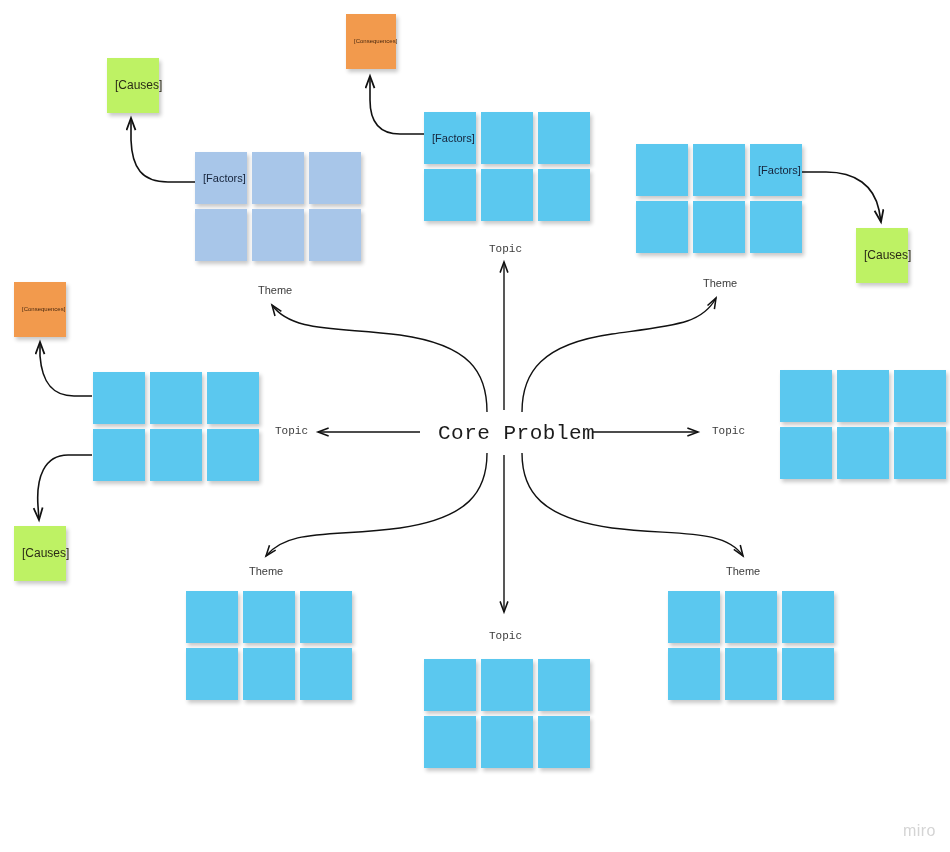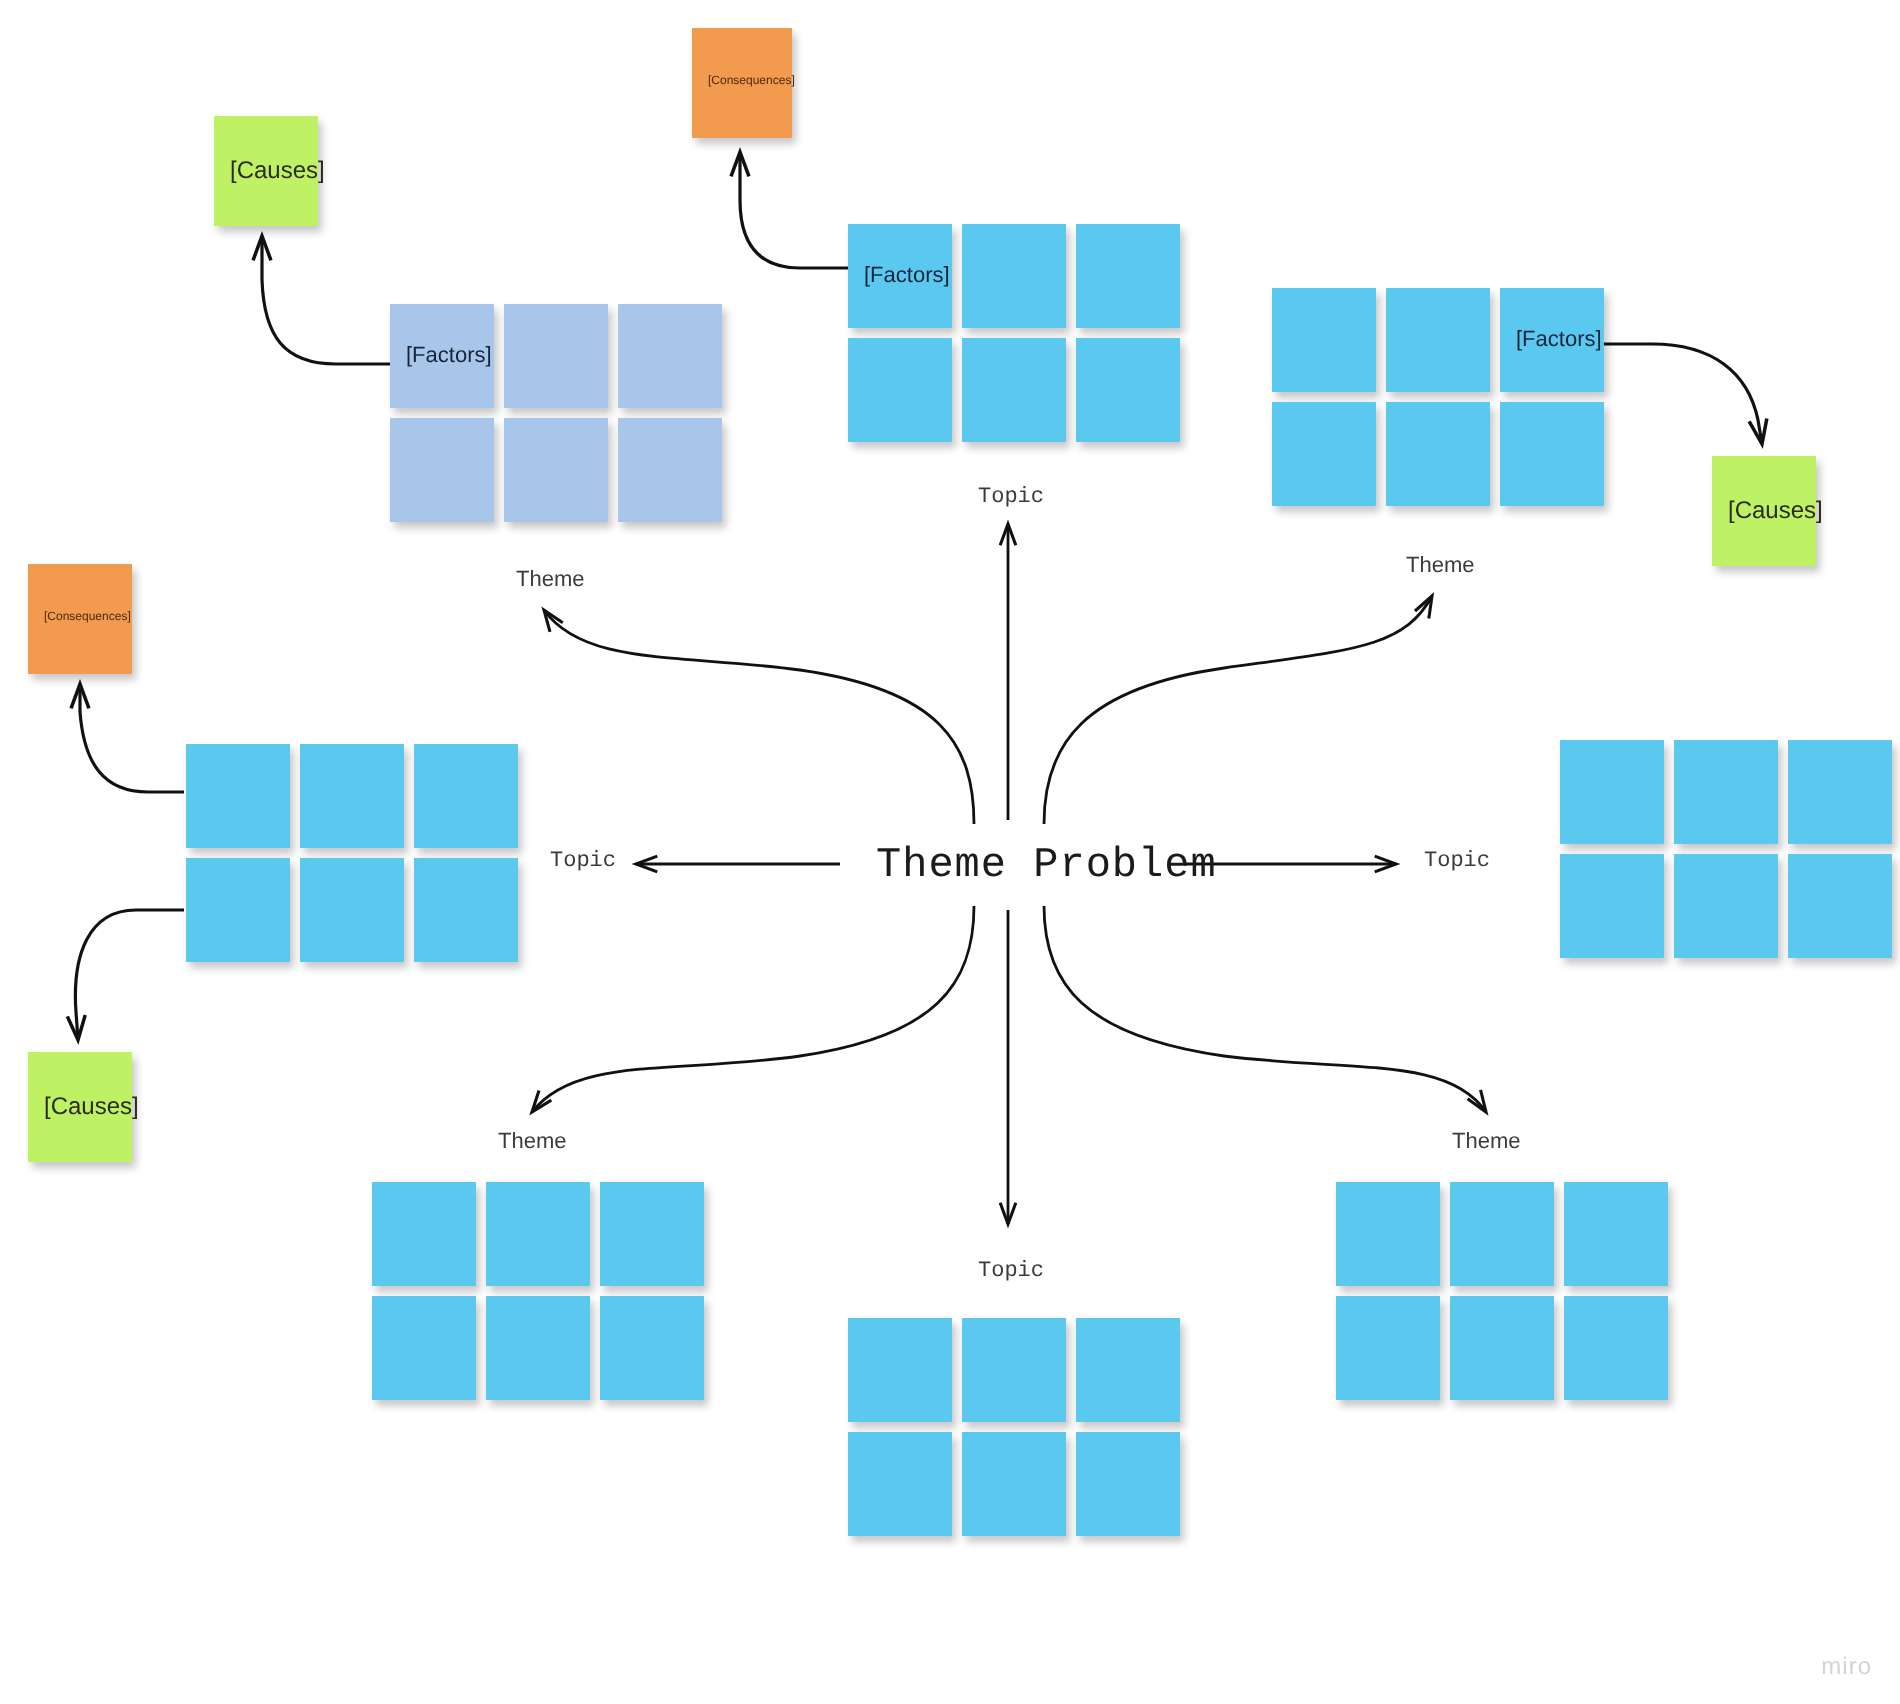--- a/index.html
+++ b/index.html
@@ -71,21 +71,21 @@
     font-size: 21px;
     color: #1b1b1b;
     letter-spacing: 0.5px;
     white-space: nowrap;
   }
   #watermark {
     position: absolute;
     right: 14px;
     bottom: 12px;
     font-family: "Liberation Sans", sans-serif;
-    font-size: 12px;
+    font-size: 16px;
     color: #d4d4d4;
     letter-spacing: 0.5px;
     user-select: none;
   }
 </style>
 </head>
 <body>
 
 <div id="board">
 
@@ -119,21 +119,21 @@
 
     <path d="M424,134 L400,134 C378,134 370,120 370,100 L370,76" fill="none" stroke="#111111" stroke-width="1.6" marker-end="url(#arrow-open)"></path>
 
     <path d="M802,172 L826,172 C856,172 874,186 879,210 L881,222" fill="none" stroke="#111111" stroke-width="1.6" marker-end="url(#arrow-open)"></path>
 
     <path d="M92,396 L74,396 C52,396 42,382 40,356 L40,342" fill="none" stroke="#111111" stroke-width="1.6" marker-end="url(#arrow-open)"></path>
 
     <path d="M92,455 L68,455 C44,455 36,478 38,506 L39,520" fill="none" stroke="#111111" stroke-width="1.6" marker-end="url(#arrow-open)"></path>
   </svg>
 
-  <div id="core-problem" style="left:438px; top:422px;">Theme Problem</div>
+  <div id="core-problem" style="left:438px; top:422px;">Core Problem</div>
 
   <div id="clusters-root">
       <div class="cluster" style="left: 195px; top: 152px; width: 166px; height: 109px;">
         <div class="note note-blue-pale" style="left: 0px; top: 0px; width: 52px; height: 52px;">
           <span class="label">[Factors]</span>
         </div>
         <div class="note note-blue-pale" style="left: 57px; top: 0px; width: 52px; height: 52px;"></div>
         <div class="note note-blue-pale" style="left: 114px; top: 0px; width: 52px; height: 52px;"></div>
         <div class="note note-blue-pale" style="left: 0px; top: 57px; width: 52px; height: 52px;"></div>
         <div class="note note-blue-pale" style="left: 57px; top: 57px; width: 52px; height: 52px;"></div>

